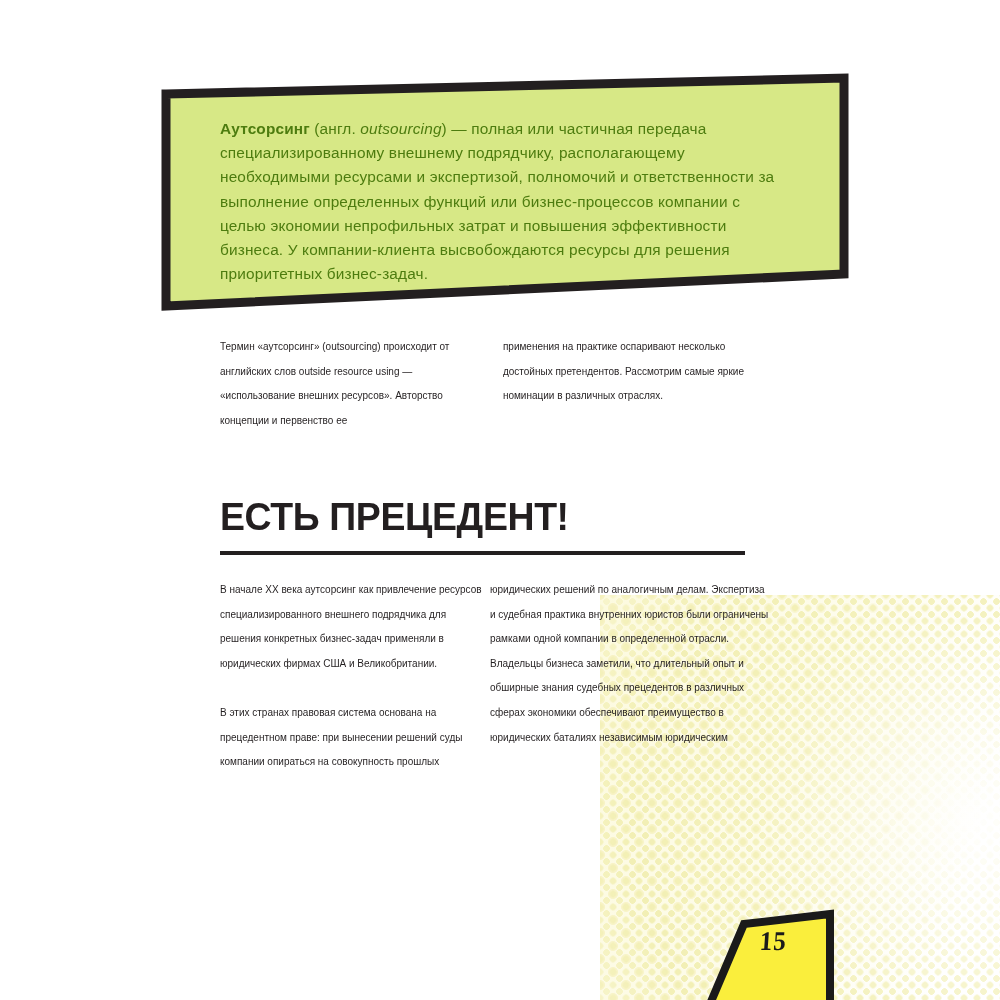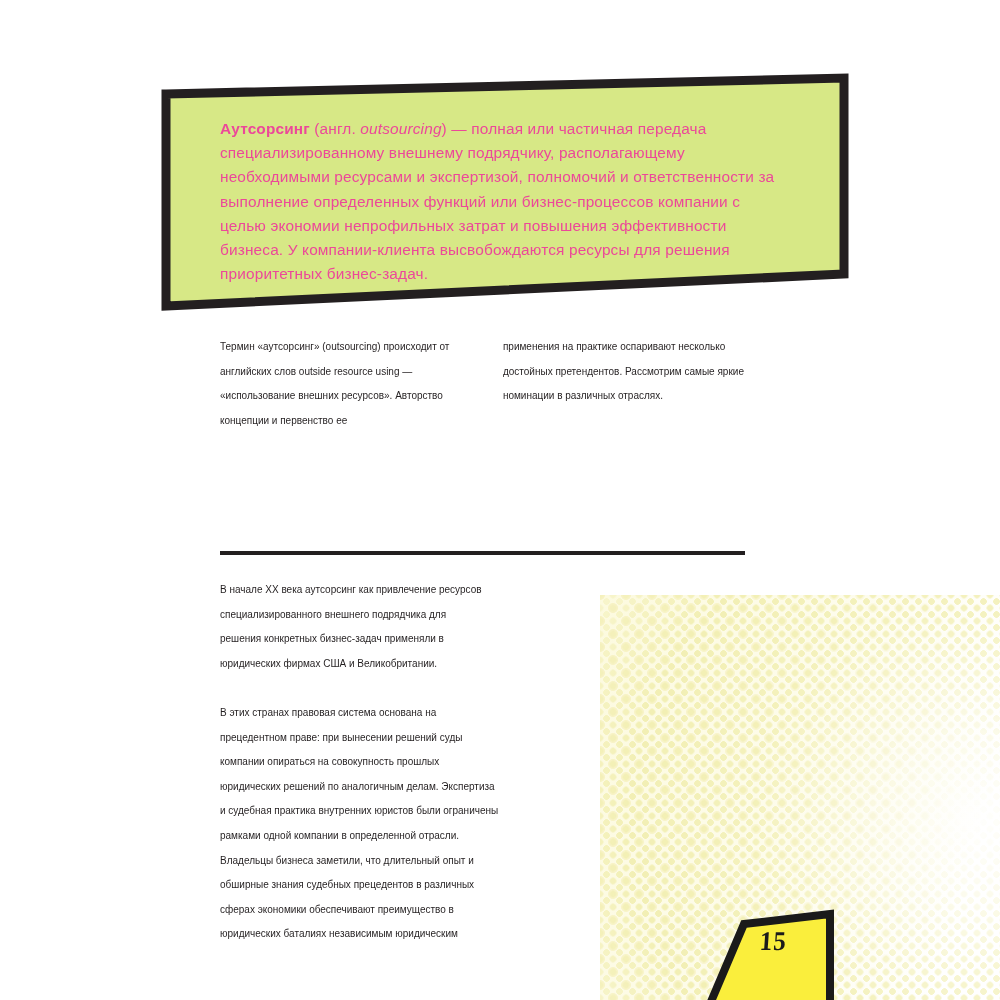--- a/index.html
+++ b/index.html
@@ -77,21 +77,21 @@
     inset: 0;
     display: block;
   }
   .callout-text {
     position: absolute;
     left: 60px;
     top: 45px;
     width: 560px;
     font-size: 15.4px;
     line-height: 24.2px;
-    color: #ec4899;
+    color: #4d7c0f;
     letter-spacing: 0.01em;
   }
   .callout-text .term {
     font-weight: bold;
   }
   .callout-text .eng {
     font-style: italic;
   }
 
   
@@ -115,21 +115,20 @@
     top: 335px;
     width: 540px;
   }
   #intro-cols .col-left  { width: 272px; }
   #intro-cols .col-right { width: 262px; margin-left: 16px; }
 
   #body-cols {
     left: 220px;
     top: 578px;
     width: 560px;
-    flex-direction: column;
   }
   #body-cols .col-left  { width: 270px; }
   #body-cols .col-right { width: 280px; margin-left: 0; }
 
   
   .section-head {
     position: absolute;
     left: 220px;
     top: 495px;
     width: 540px;
@@ -201,20 +200,23 @@
 
   <div class="cols" id="intro-cols">
     <div class="col col-left">
       <p>Термин «аутсорсинг» (outsourcing) происходит от английских слов outside resource using — «использование внешних ресурсов». Авторство концепции и первенство ее</p>
     </div>
     <div class="col col-right">
       <p>применения на практике оспаривают несколько достойных претендентов. Рассмотрим самые яркие номинации в различных отраслях.</p>
     </div>
   </div>
 
+  <div class="section-head">
+    <h2>ЕСТЬ ПРЕЦЕДЕНТ!</h2>
+  </div>
   <div class="section-rule"></div>
 
   <div class="cols" id="body-cols">
     <div class="col col-left">
       <p>В начале XX века аутсорсинг как привлечение ресурсов специализированного внешнего подрядчика для решения конкретных бизнес-задач применяли в юридических фирмах США и Великобритании.</p>
       <p>В этих странах правовая система основана на прецедентном праве: при вынесении решений суды компании опираться на совокупность прошлых</p>
     </div>
     <div class="col col-right">
       <p>юридических решений по аналогичным делам. Экспертиза и судебная практика внутренних юристов были ограничены рамками одной компании в определенной отрасли. Владельцы бизнеса заметили, что длительный опыт и обширные знания судебных прецедентов в различных сферах экономики обеспечивают преимущество в юридических баталиях независимым юридическим</p>
     </div>

